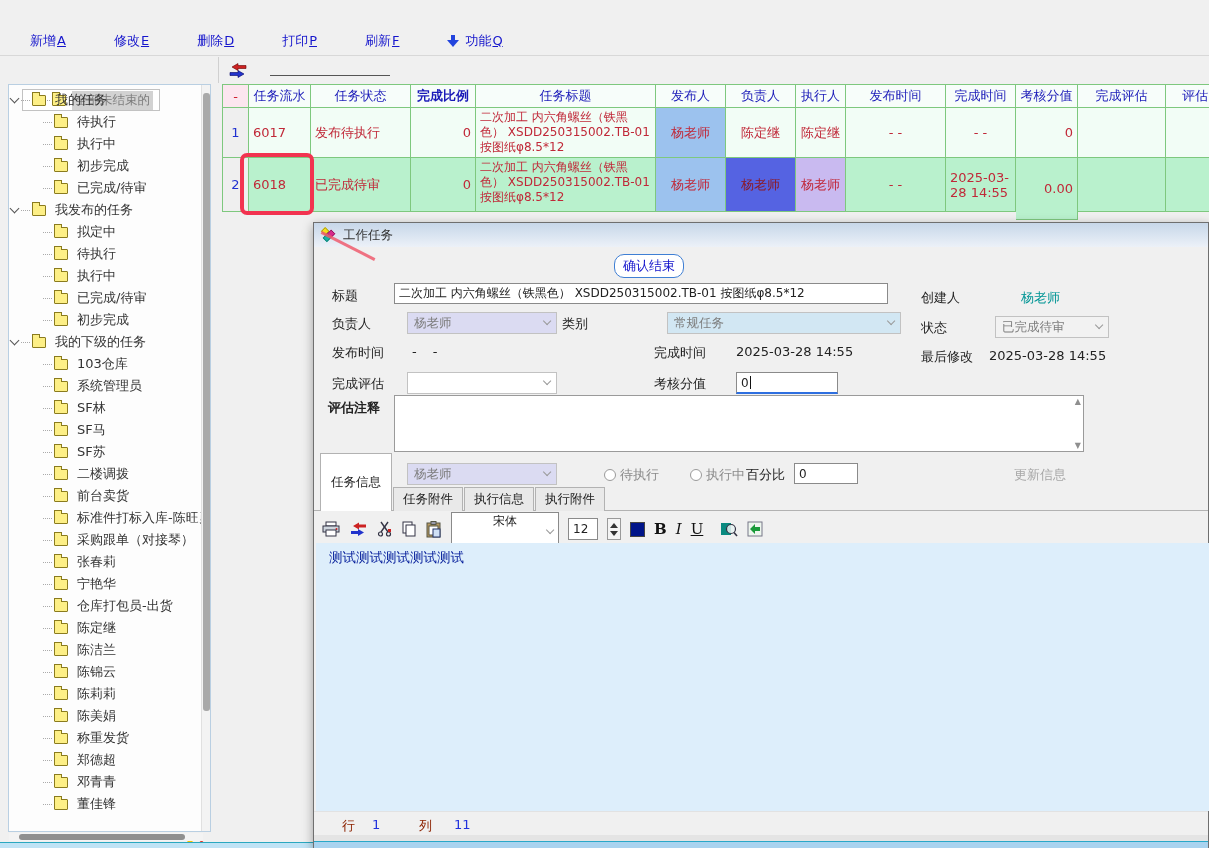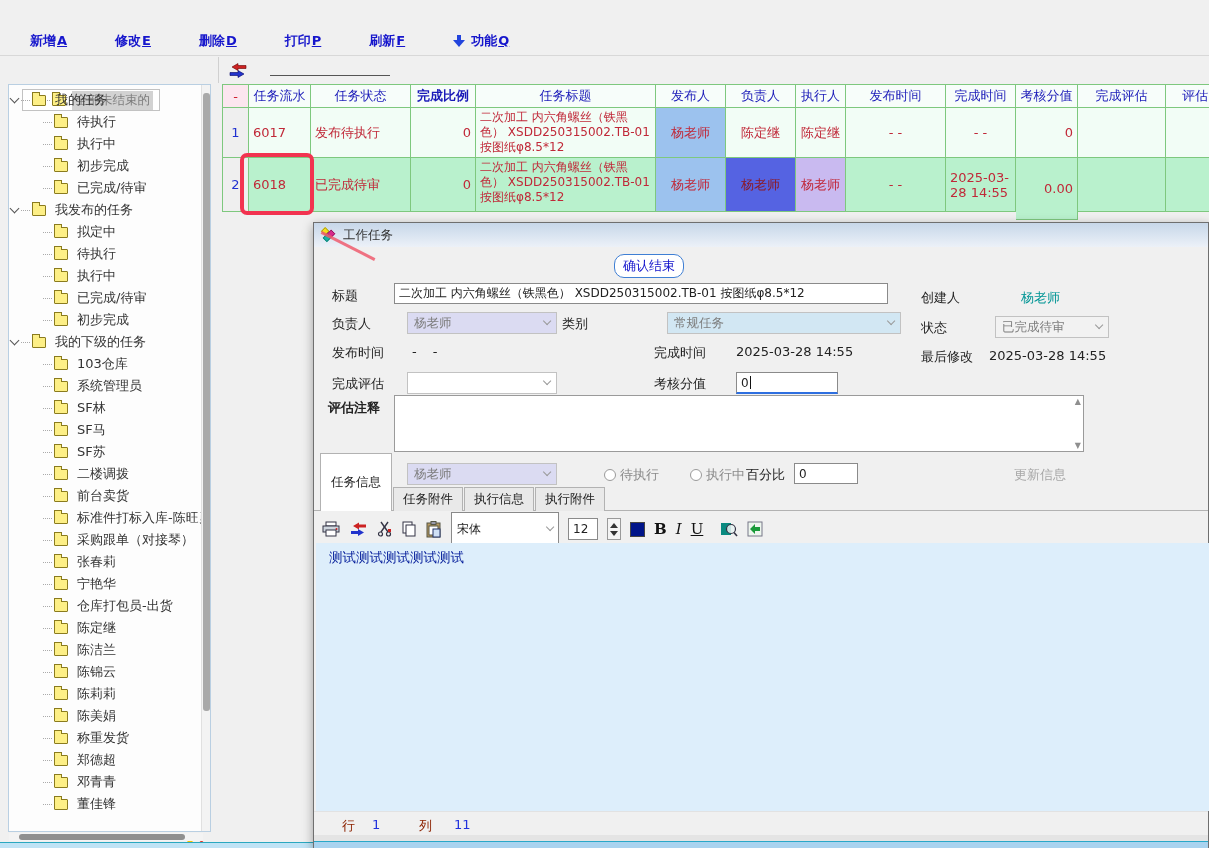--- a/index.html
+++ b/index.html
@@ -11,21 +11,21 @@
     background:linear-gradient(180deg,#e9f1f9,#dde8f3); display:flex; align-items:center; padding-left:8px; }
   .titlebar .t-text { font-size:13px; color:#98a4ae; margin-left:6px; }
   .appicon { position:relative; width:18px; height:18px; }
   .appicon i { position:absolute; width:7px; height:7px; transform:rotate(45deg); }
   .appicon .d1 { left:1px; top:1px; background:#f3e11a; border:1px solid #98880a; }
   .appicon .d2 { left:8px; top:4px; background:#d62a8c; border:1px solid #8a1458; }
   .appicon .d3 { left:3px; top:9px; background:#18b2a6; border:1px solid #0a7068; }
 
   
   .toolbar { position:absolute; left:0; top:26px; width:100%; height:30px; display:flex; align-items:center; padding-left:20px; border-bottom:1px solid #d8d8d8; }
-  .tbtn { color:#1616cc; font-size:13px; padding:4px 10px; margin-right:28px; display:flex; align-items:center; cursor:default;font-weight:bold; }
+  .tbtn { color:#1616cc; font-size:13px; padding:4px 10px; margin-right:28px; display:flex; align-items:center; cursor:default; }
   .tbtn .key { text-decoration:underline; margin-left:1px; }
   .downarrow { display:inline-block; margin-right:6px; position:relative; width:12px; height:12px; }
   .downarrow::before { content:''; position:absolute; left:4px; top:0; width:4px; height:5px; background:#2244dd; }
   .downarrow::after { content:''; position:absolute; left:0; top:5px; border-left:6px solid transparent; border-right:6px solid transparent; border-top:7px solid #2244dd; }
 
   
   .tree { position:absolute; left:8px; top:84px; width:203px; height:748px; background:#fdfdfd; border:1px solid #b9cfe2; overflow:hidden; }
   .tree-item { position:relative; height:22px; display:flex; align-items:center; font-size:13px; color:#333; white-space:nowrap; }
   .tree-item .lbl { padding:1px 3px; }
   .tree-item.sel .lbl { background:#d2d2d2; }
@@ -82,21 +82,21 @@
   .radio { position:absolute; display:flex; align-items:center; font-size:13px; color:#8a8a8a; }
   .radio .rb { width:12px; height:12px; border:1px solid #9a9a9a; border-radius:50%; background:#fff; margin-right:4px; }
 
   .tabs { position:absolute; left:6px; top:265px; height:23px; display:flex; align-items:flex-end; }
   .tabline { position:absolute; left:0; top:287px; width:100%; border-top:1px solid #b2b2b2; }
   .tab { font-size:12.5px; color:#222; padding:3px 9px; border:1px solid #b2b2b2; border-bottom:none; background:#e9e9e9; margin-right:1px; }
   .tab.active { background:#fff; padding:20px 10px; position:relative; z-index:2; }
 
   .ed-toolbar { position:absolute; left:8px; top:292px; height:28px; display:flex; align-items:center; gap:9px; }
   .ed-toolbar .ic { display:flex; align-items:center; }
-  .font-sel { width:108px; height:34px; background:#fff; border:1px solid #8a8a8a; display:flex; align-items:center; padding:0 5px; font-size:12px; color:#222; position:relative; }
+  .font-sel { width:108px; height:34px; background:#fff; border:1px solid #8a8a8a; display:flex; align-items:center; padding:0 5px; font-size:12px; color:#222; position:relative;flex-direction:column; }
   .font-sel .arr { margin-left:auto; border:solid #9a9a9a; border-width:0 1.5px 1.5px 0; padding:2.6px; transform:rotate(45deg); margin-top:-3px; }
   .size-box { width:30px; height:22px; background:#fff; border:1px solid #8a8a8a; font-size:12px; color:#222; display:flex; align-items:center; padding-left:4px; }
   .spinner { width:14px; height:22px; border:1px solid #9a9a9a; background:#f4f4f4; display:flex; flex-direction:column; align-items:center; justify-content:center; gap:3px; }
   .spinner .u { border-left:4px solid transparent; border-right:4px solid transparent; border-bottom:5px solid #333; }
   .spinner .d { border-left:4px solid transparent; border-right:4px solid transparent; border-top:5px solid #333; }
   .swatch { width:15px; height:15px; background:#001489; border:1px solid #444; }
   .fmt { font-family:"DejaVu Serif", serif; font-size:15px; color:#111; }
   .fmt.b { font-weight:bold; }
   .fmt.i { font-style:italic; }
   .fmt.u { text-decoration:underline; }

